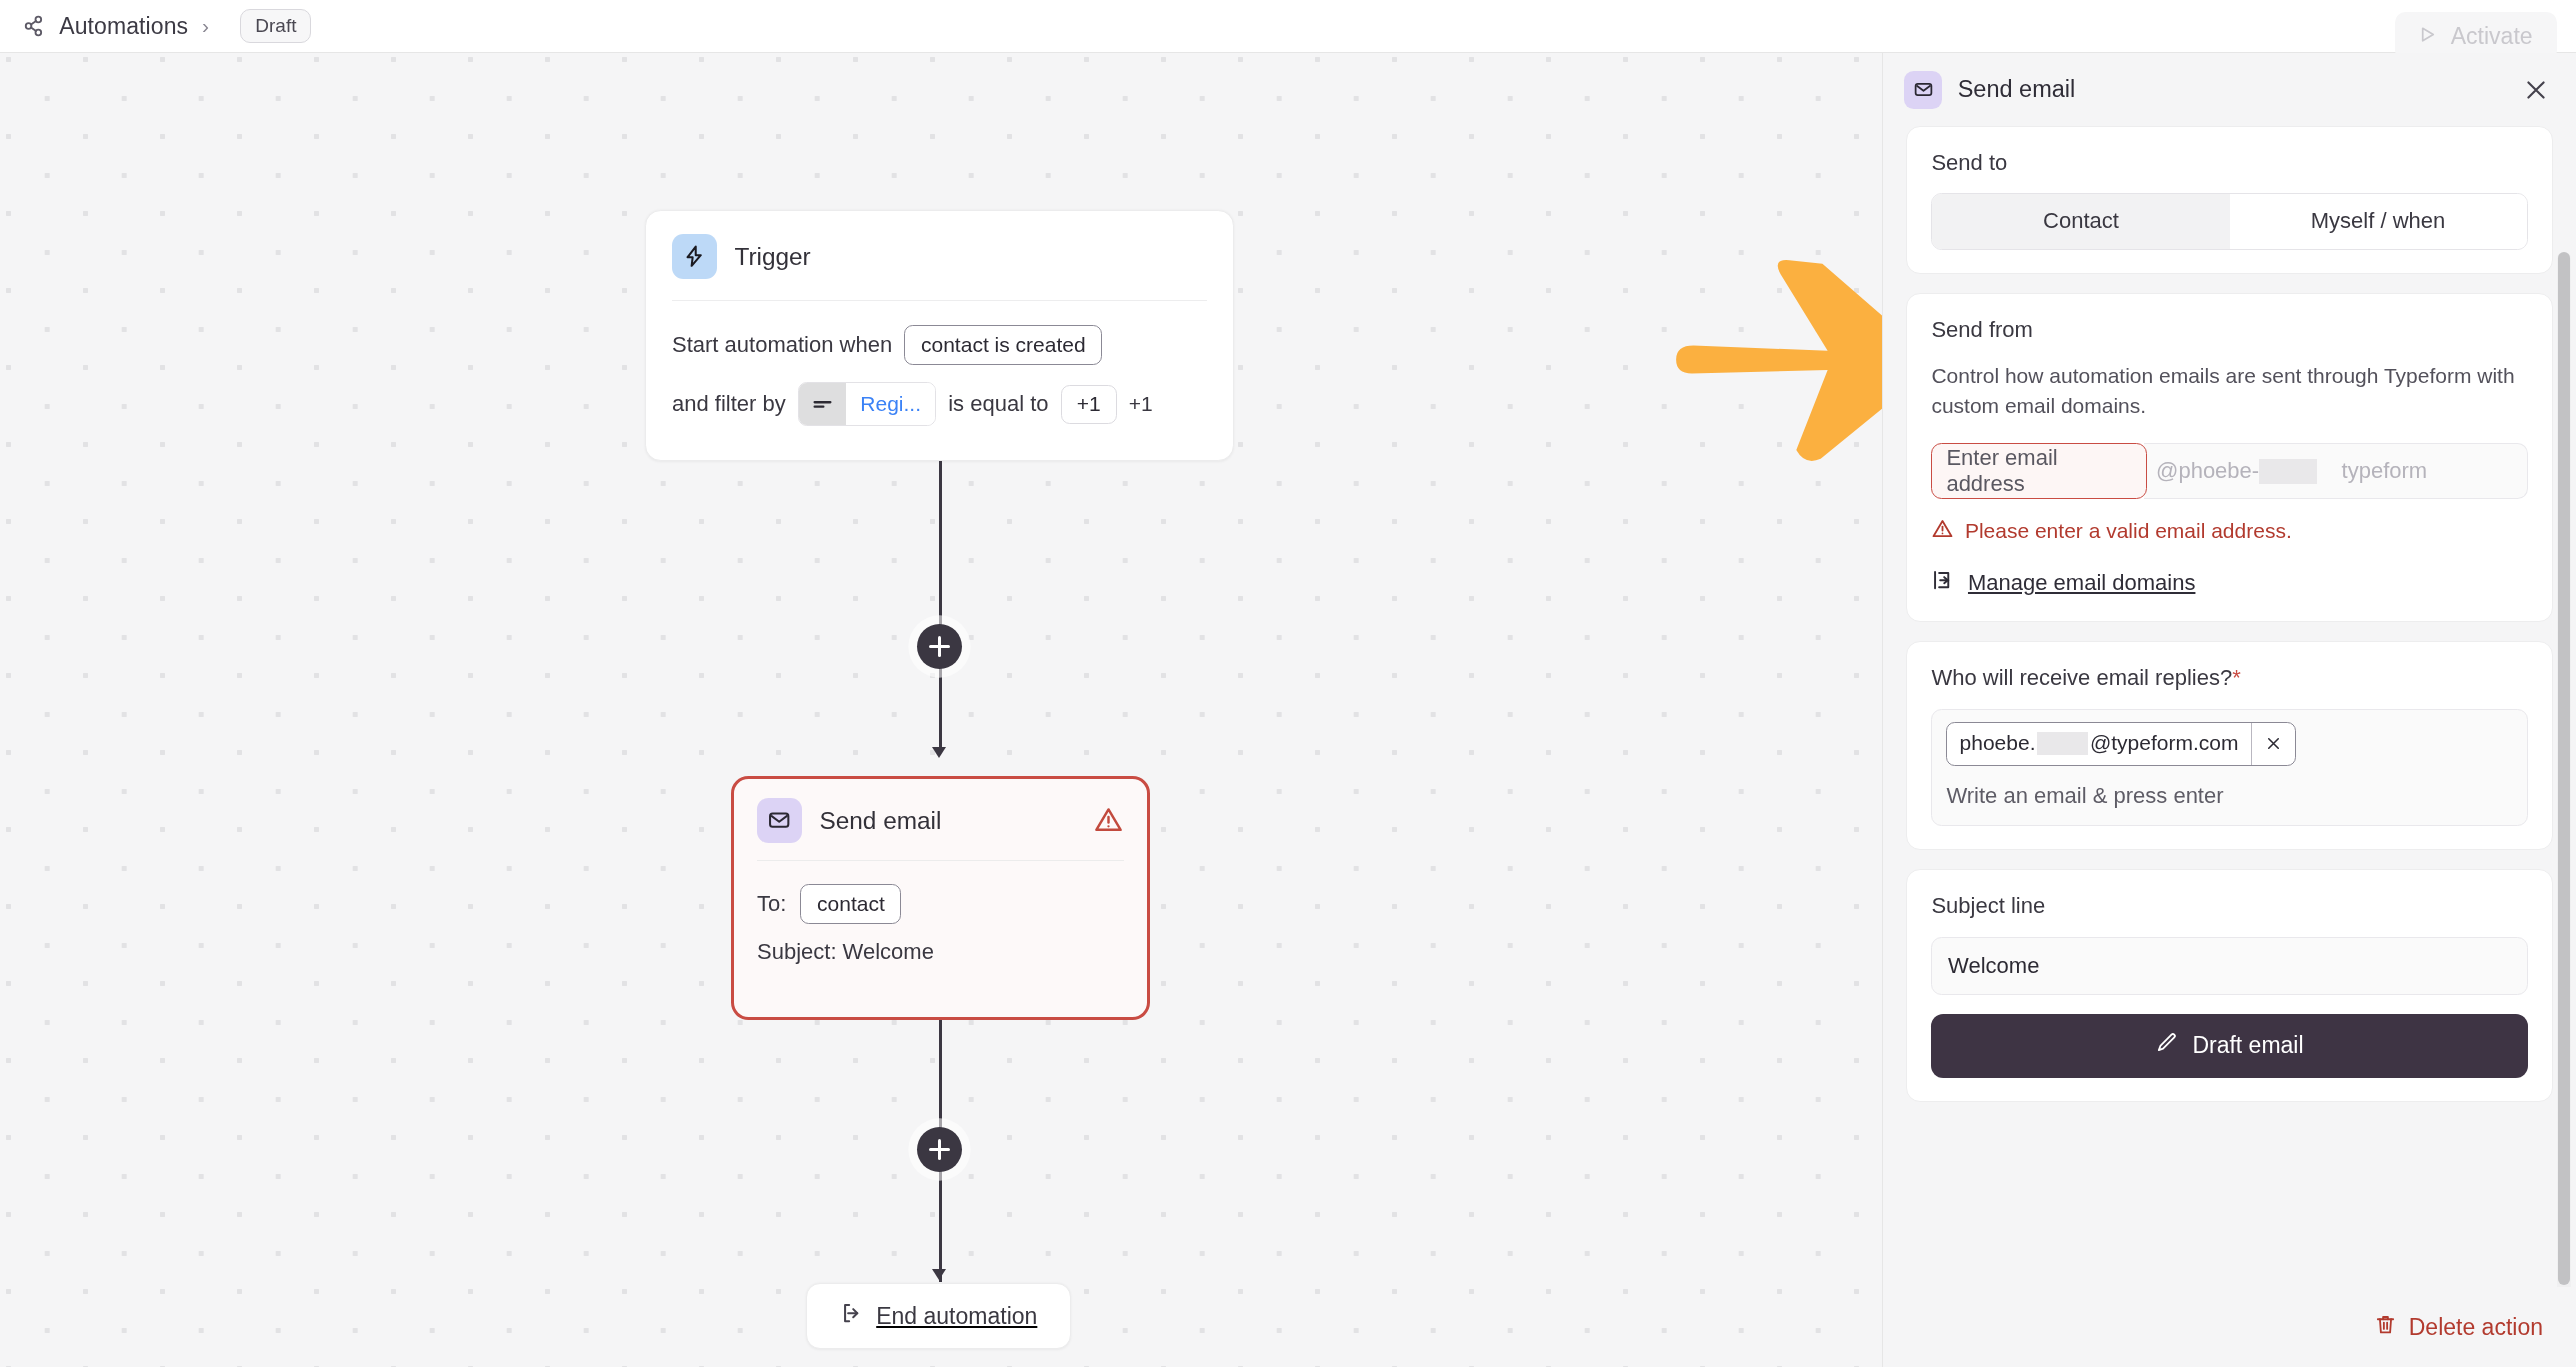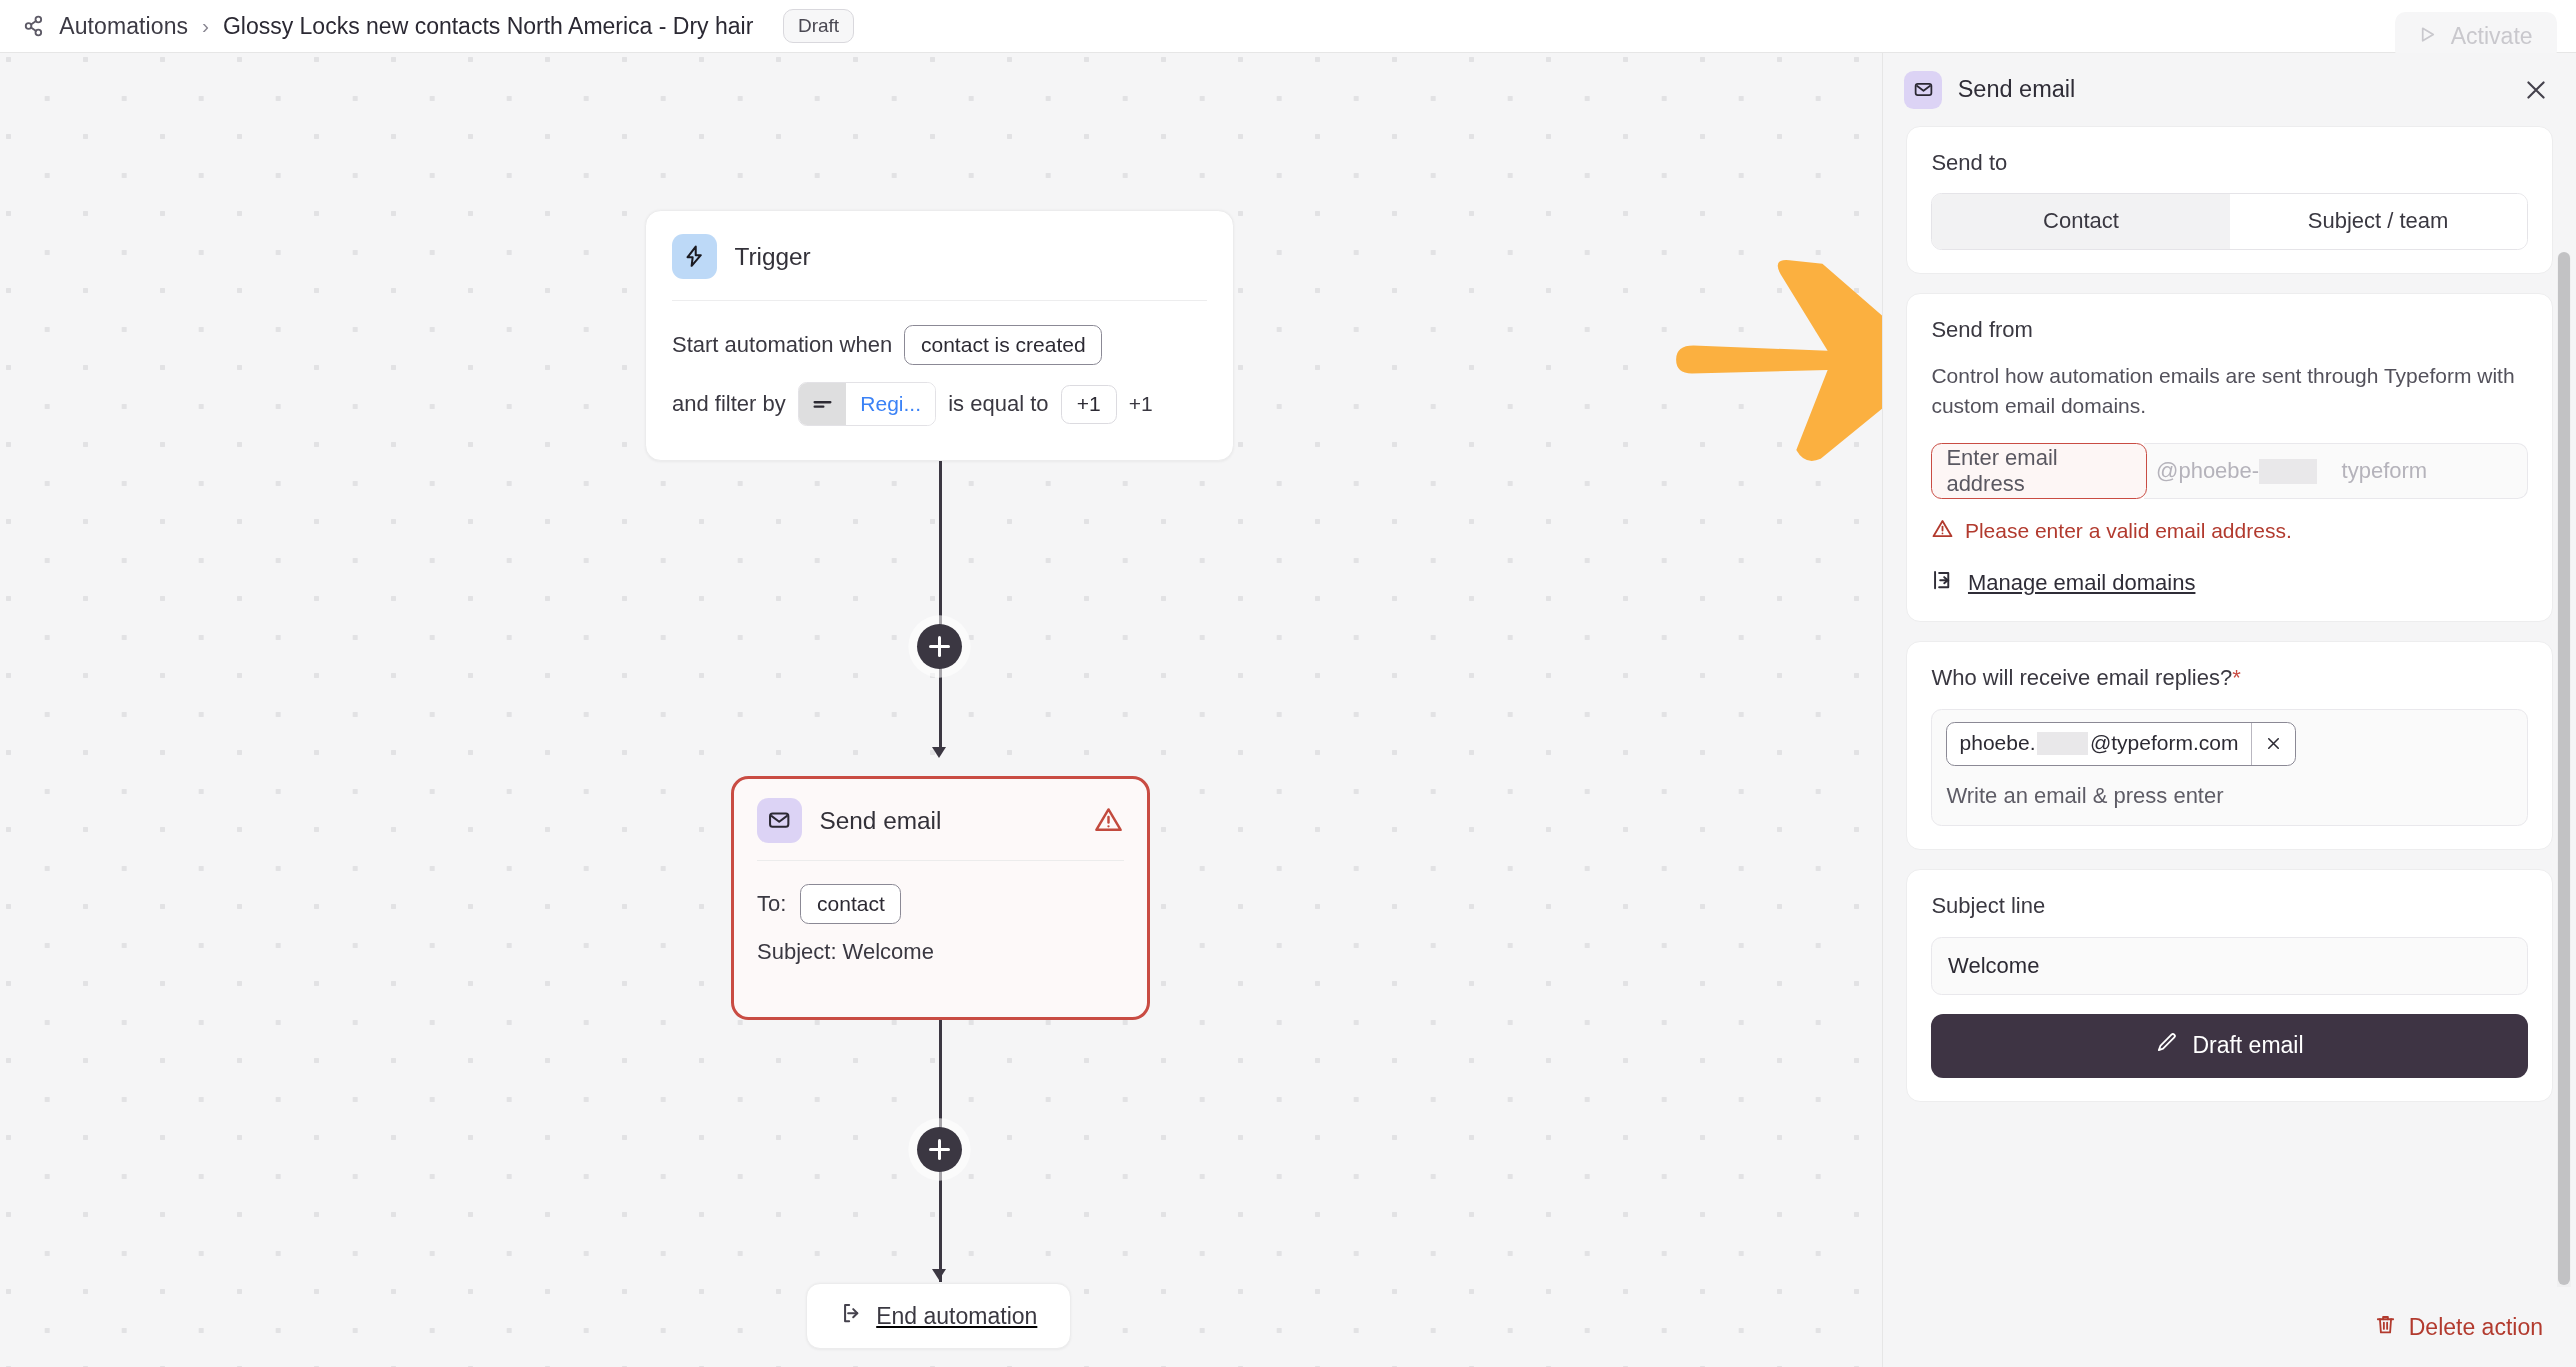--- a/index.html
+++ b/index.html
@@ -238,21 +238,20 @@
       <span class="bc-icon">
         <svg width="26" height="26" viewBox="0 0 24 24" fill="none" stroke="#5d5a66" stroke-width="1.7">
           <circle cx="16" cy="6" r="2.6"></circle>
             <circle cx="7" cy="12" r="2.6"></circle>
             <circle cx="16" cy="18" r="2.6"></circle>
           <path d="M9.3 10.7 13.8 7.4M9.3 13.3l4.5 3.3" stroke-linecap="round"></path>
         </svg>
       </span>
       <span class="bc-link">Automations</span>
       <span class="bc-sep">›</span>
-      <span class="bc-title">Glossy Locks new contacts North America - Dry hair</span>
       <span class="draft-badge">Draft</span>
     </div>
     <button class="activate-btn">
       <span>
         <svg width="23" height="23" viewBox="0 0 24 24" fill="none" stroke="#c9c8cd" stroke-width="1.8" stroke-linejoin="round">
           <path d="M7 5.5 18 12 7 18.5z"></path>
         </svg>
       </span>
       <span>Activate</span>
     </button>
@@ -363,21 +362,21 @@
         </svg>
       </span>
     </div>
 
     <div class="panel-scroll">
 
       <div class="card">
         <div class="card-label">Send to</div>
         <div class="seg">
           <div class="seg-item active">Contact</div>
-          <div class="seg-item">Subject / team</div>
+          <div class="seg-item">Myself / when</div>
         </div>
       </div>
 
       <div class="card">
         <div class="card-label">Send from</div>
         <div class="card-desc">Control how automation emails are sent through Typeform with custom email domains.</div>
         <div class="domain-row">
           <div class="email-input">Enter email address</div>
           <div class="domain-suffix">
             <span>@phoebe-</span>

